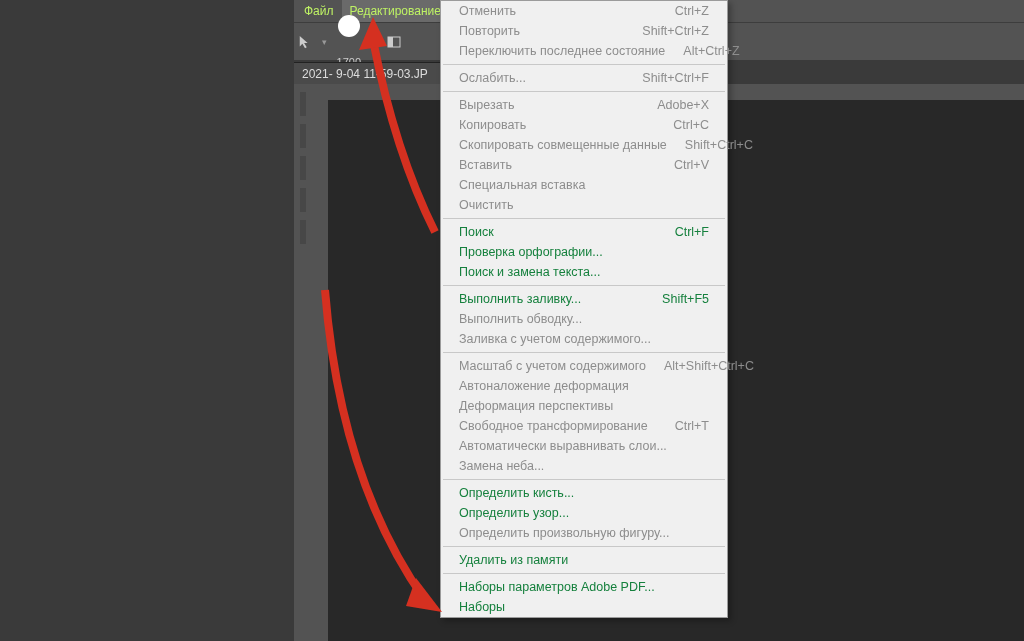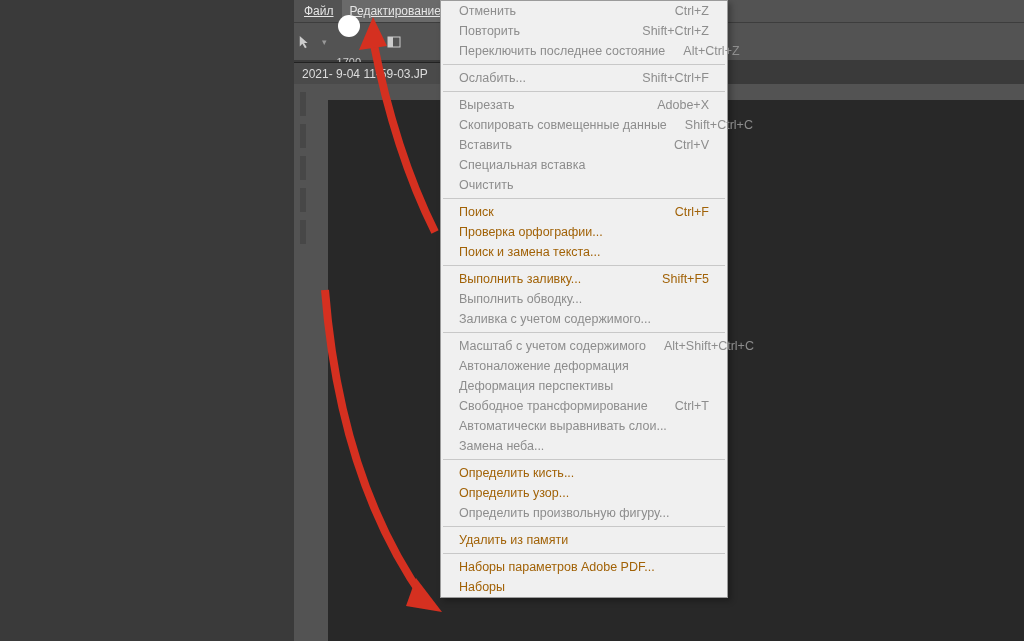--- a/index.html
+++ b/index.html
@@ -13,24 +13,24 @@
     .app {
       position:absolute; left:294px; top:0; right:0; bottom:0;
       background:#3a3a3a;
     }
     .menubar {
       height:22px; background:#535353;
       display:flex; align-items:stretch;
       padding-left:2px;
     }
     .menubar-item {
-      color:#e5e5e5; font-size:12px;
+      color:#bef264; font-size:12px;
       padding:3px 8px;
       cursor:pointer;
-      display:flex; align-items:center;text-decoration:underline;
+      display:flex; align-items:center;
     }
     .menubar-item.active { background:#6a6a6a; }
     .toolbar {
       height:38px; background:#535353;
       border-top:1px solid #3d3d3d;
       display:flex; align-items:center;
       padding:0 4px; gap:10px;
     }
     .tool-cursor {
       width:14px; height:14px;
@@ -74,21 +74,21 @@
       font-size:12.5px;
       color:#111;
       z-index:10;
     }
     .dd-item {
       display:flex; justify-content:space-between;
       padding:2px 18px 2px 18px;
       line-height:16px;
       cursor:default; white-space:nowrap;
     }
-    .dd-item.enabled { color:#a16207; }
+    .dd-item.enabled { color:#15803d; }
     .dd-item.disabled { color:#8d8d8d;text-align:right; }
     .dd-item .sc { color:inherit; margin-left:18px;}
     .dd-sep { height:1px; background:#c8c8c8; margin:3px 2px; }
     svg.arrow { position:absolute; pointer-events:none; z-index:20;}
     #arrow1 { left:315px; top:12px; width:160px; height:230px;}
     #arrow2 { left:310px; top:280px; width:240px; height:350px;}
   </style>
 </head>
 <body>
 
@@ -146,20 +146,24 @@
     <div class="dd-item disabled">
       <span>Ослабить...</span>
       <span class="sc">Shift+Ctrl+F</span>
     </div>
     <div class="dd-sep"></div>
     <div class="dd-item disabled">
       <span>Вырезать</span>
       <span class="sc">Adobe+X</span>
     </div>
     <div class="dd-item disabled">
+      <span>Копировать</span>
+      <span class="sc">Ctrl+C</span>
+    </div>
+    <div class="dd-item disabled">
       <span>Скопировать совмещенные данные</span>
       <span class="sc">Shift+Ctrl+C</span>
     </div>
     <div class="dd-item disabled">
       <span>Вставить</span>
       <span class="sc">Ctrl+V</span>
     </div>
     <div class="dd-item disabled">
       <span>Специальная вставка</span>
       <span class="sc"></span>

